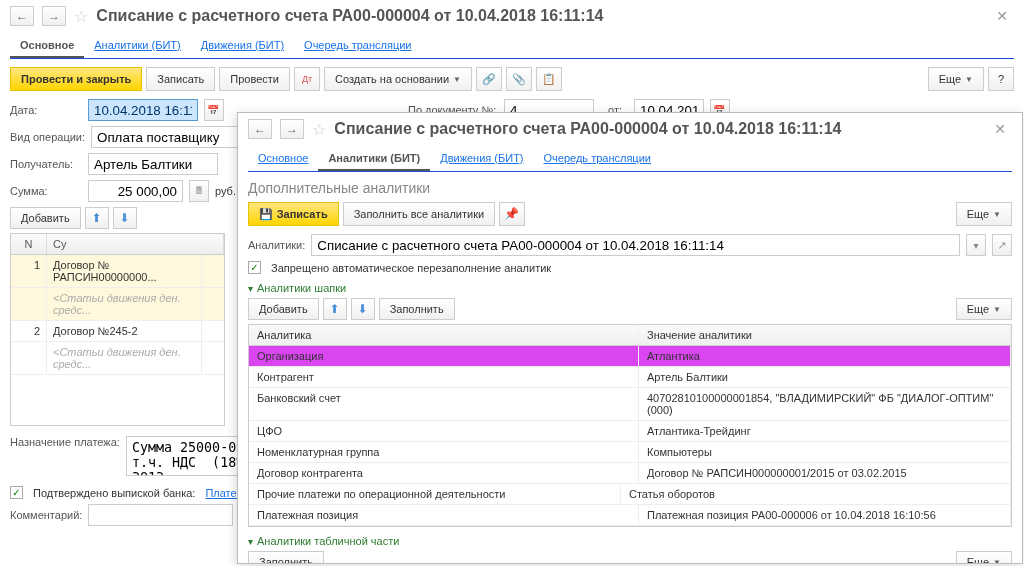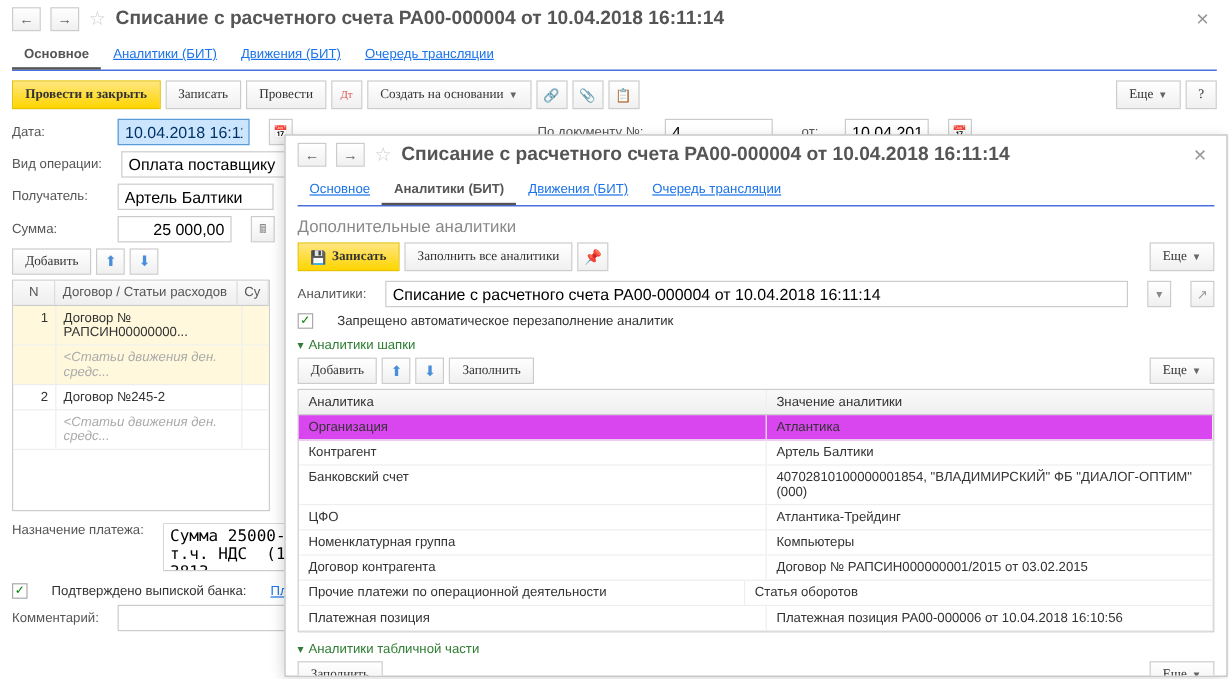--- a/index.html
+++ b/index.html
@@ -12,27 +12,27 @@
   .nav-btn { width: 24px; height: 20px; border: 1px solid #ccc; background: linear-gradient(#fff,#f0f0f0); display: flex; align-items: center; justify-content: center; cursor: pointer; font-size: 12px; color: #666; }
   .star-icon { color: #ccc; font-size: 16px; cursor: pointer; }
   .title { font-size: 16px; font-weight: bold; color: #555; }
   .close-x { margin-left: auto; color: #999; font-size: 14px; cursor: pointer; padding: 2px 6px; }
   
   .tabs { display: flex; gap: 0; border-bottom: 1px solid #1d4ed8; margin-bottom: 8px; }
   .tab { padding: 5px 10px; color: #1a73e8; text-decoration: underline; cursor: pointer; }
   .tab.active { color: #555; text-decoration: none; border-bottom: 2px solid #555; font-weight: bold; }
   
   .toolbar { display: flex; gap: 4px; align-items: center; margin-bottom: 8px; }
-  .btn { padding: 4px 10px; border: 1px solid #ccc; background: linear-gradient(#fff,#f0f0f0); cursor: pointer; height: 24px; display: flex; align-items: center; gap: 4px; font-family: Liberation Serif, serif; }
+  .btn { padding: 4px 10px; border: 1px solid #ccc; background: linear-gradient(#fff,#f0f0f0); cursor: pointer; height: 24px; display: flex; align-items: center; gap: 4px; }
   .btn.yellow { background: linear-gradient(#ffe680,#ffd500); border-color: #e6c200; font-weight: bold; }
   .btn.icon-only { width: 26px; justify-content: center; padding: 0; }
   .dropdown-arrow { font-size: 8px; color: #666; }
   .toolbar-spacer { flex: 1; }
   
-  .form-row { display: flex; align-items: center; gap: 16px; margin-bottom: 5px; }
+  .form-row { display: flex; align-items: center; gap: 6px; margin-bottom: 5px; }
   .label { color: #555; min-width: 72px; }
   .input { border: 1px solid #ccc; padding: 3px 5px; height: 22px; background: #fff; }
   .input.selected { background: #cce5ff; border-color: #5b9bd5; color: #003366; }
   .cal-btn, .sel-btn { border: 1px solid #ccc; background: linear-gradient(#fff,#f0f0f0); width: 20px; height: 22px; display: flex; align-items: center; justify-content: center; cursor: pointer; font-size: 10px; color: #888; }
   
   .small-toolbar { display: flex; gap: 4px; margin-bottom: 4px; }
   .arrow-btn { width: 24px; height: 22px; border: 1px solid #ccc; background: linear-gradient(#fff,#f0f0f0); display: flex; align-items: center; justify-content: center; cursor: pointer; }
   .up-arrow { color: #4a90d9; font-size: 12px; }
   .down-arrow { color: #4a90d9; font-size: 12px; }
   
@@ -145,21 +145,20 @@
         <span class="up-arrow">⬆</span>
       </div>
     <div class="arrow-btn">
         <span class="down-arrow">⬇</span>
       </div>
   </div>
 
   <div class="grid" style="width:215px">
     <div class="grid-head">
       <div class="cell" style="width:36px;text-align:center">N</div>
-      <div class="cell" style="width:155px">Договор / Статьи расходов</div>
       <div class="cell" style="flex:1">Су</div>
     </div>
     <div class="grid-row sel">
       <div class="cell" style="width:36px;text-align:right">1</div>
       <div class="cell" style="width:155px">Договор № РАПСИН00000000...</div>
     </div>
     <div class="grid-row sel sub">
       <div class="cell" style="width:36px"></div>
       <div class="cell" style="width:155px">&lt;Статьи движения ден. средс...</div>
     </div>

